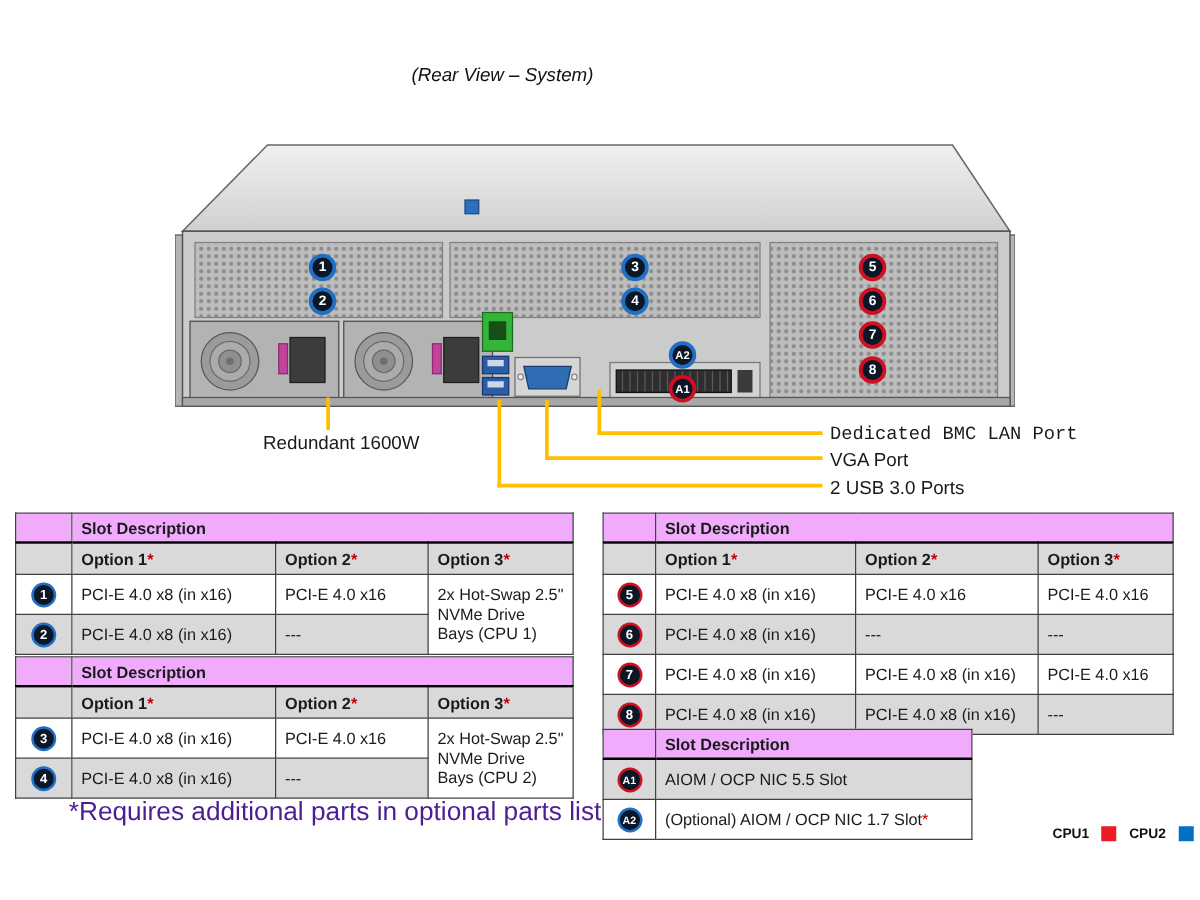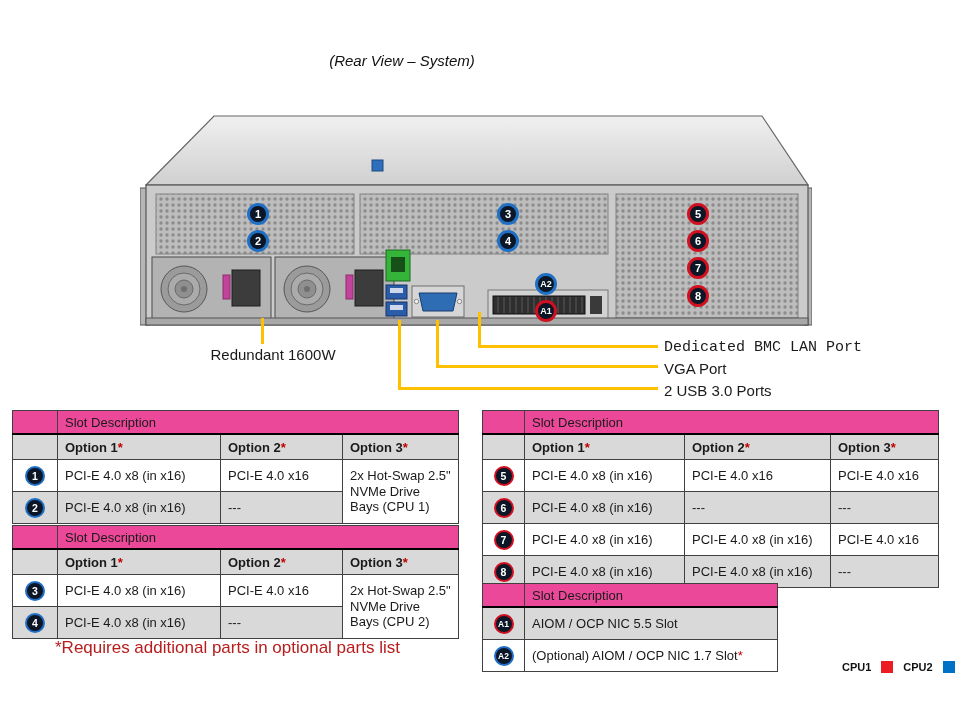--- a/index.html
+++ b/index.html
@@ -36,29 +36,29 @@
   .tbadge.ring-red{border:2.5px solid #cf1020;}
   
   table.slot-table{
     position:absolute;border-collapse:collapse;background:#fff;
     border:1.5px solid #000;table-layout:fixed;
   }
   table.slot-table td,table.slot-table th{
     border:1px solid #404040;padding:1px 7px;font-size:13px;text-align:left;
     vertical-align:middle;overflow:hidden;
   }
-  tr.hdr th{font-weight:normal;height:20px;border-bottom:2.5px solid #000;background:#ec4899;}
+  tr.hdr th{font-weight:bold;height:20px;border-bottom:2.5px solid #000;background:#f0abfc;}
   tr.opt-row td{background:#d9d9d9;font-weight:bold;height:22px;}
   tr.row-white td{background:#ffffff;height:29px;}
   tr.row-gray td{background:#d9d9d9;height:29px;}
   td.badge-cell{text-align:center;padding:1px 2px;}
   td.merged-cell{background:#ffffff !important;line-height:1.2;}
   .red{color:#c00000;}
   
-  .footnote{left:55px;top:638px;font-size:17px;color:#b91c1c;}
+  .footnote{left:55px;top:638px;font-size:21px;color:#4c1d95;}
   
   .legend{left:842px;top:661px;display:flex;align-items:center;gap:10px;
     font-size:11px;font-weight:bold;color:#111;}
   .legend .sq{width:12px;height:12px;display:inline-block;}
   .sq-red{background:#ec1c24;}
   .sq-blue{background:#0072c6;}
 </style>
 </head>
 <body>
 

